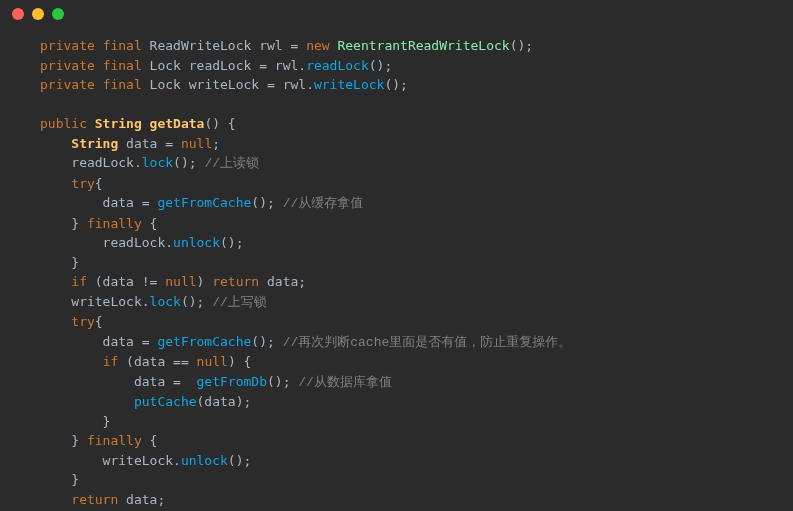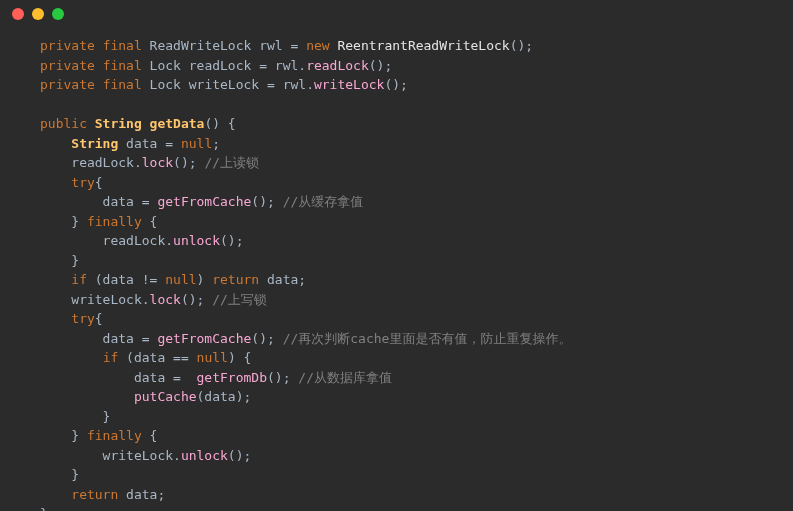--- a/index.html
+++ b/index.html
@@ -32,23 +32,23 @@
     }
     .tl-red    { background: #ff5f56; }
     .tl-yellow { background: #ffbd2e; }
     .tl-green  { background: #27c93f; }
     .code {
       padding: 8px 0 0 40px;
       white-space: pre;
       font-family: 'Menlo', 'Monaco', 'Consolas', monospace;
     }
     .kw   { color: #cc7832; text-align: right; }
-    .fncall { color: #f9a8d4; }
-    .class{ color: #e5e5e5; }
-    .comment { color: #808080; }
+    .fncall { color: #0ea5e9; }
+    .class{ color: #86efac; }
+    .comment { color: #808080; font-family: Liberation Mono, monospace; }
     .def  { color: #ffc66d; font-weight: bold; }
   </style>
 </head>
 <body>
 
 <div class="window">
   <div class="titlebar">
     <div class="traffic-light tl-red"></div>
     <div class="traffic-light tl-yellow"></div>
     <div class="traffic-light tl-green"></div>

